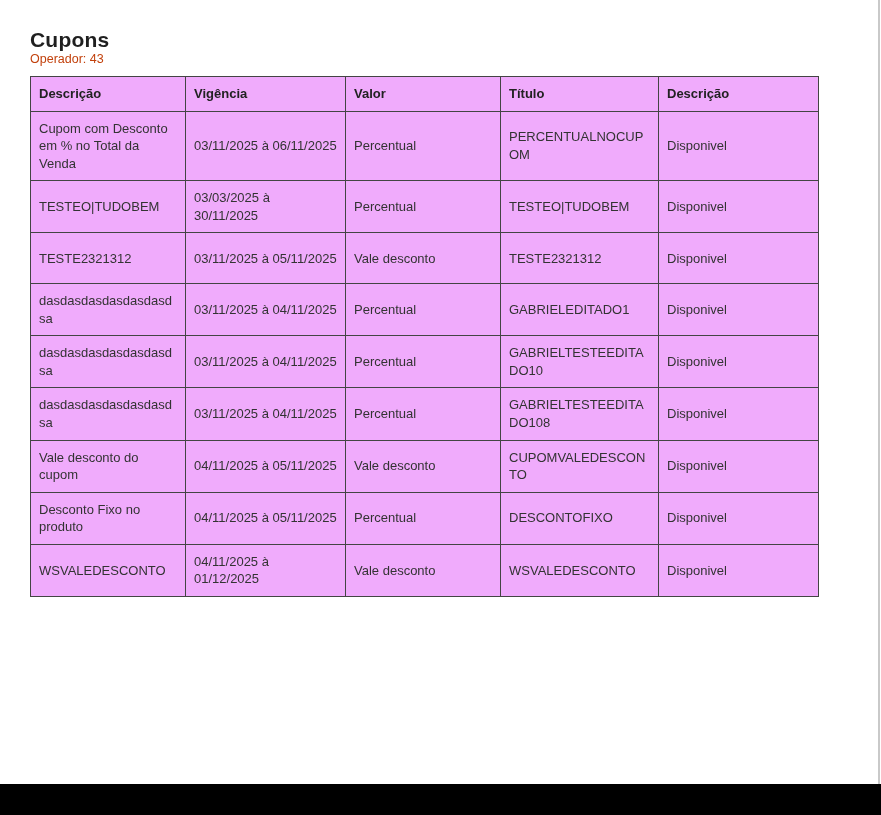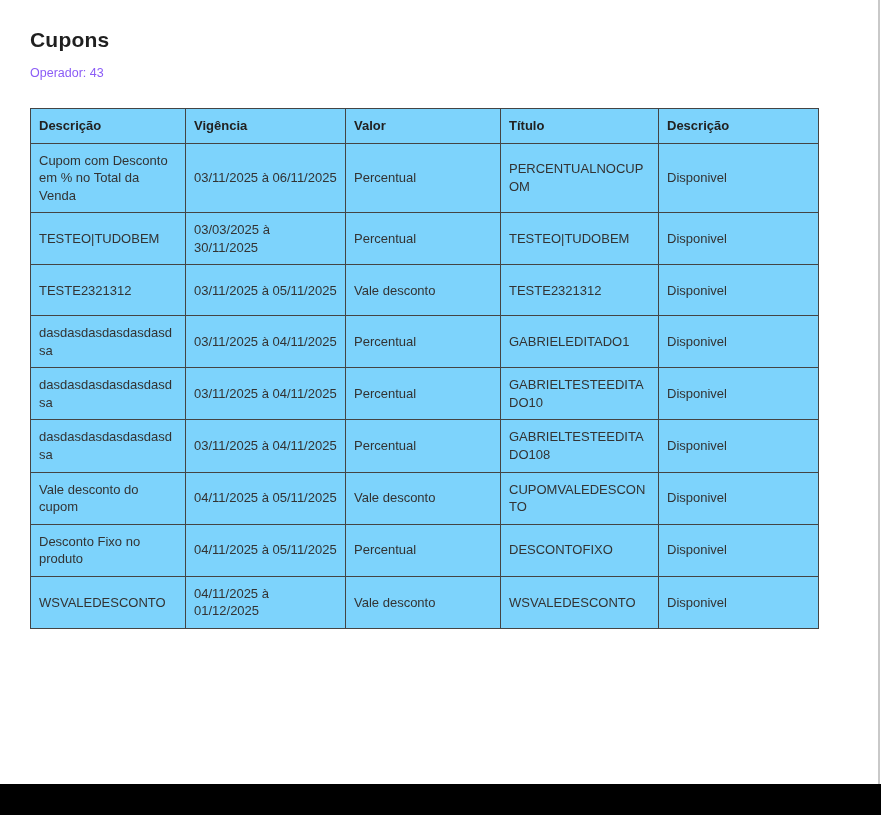--- a/index.html
+++ b/index.html
@@ -21,32 +21,32 @@
     position: absolute;
     top: 28px;
     left: 30px;
     width: 790px;
   }
   h1.page-title {
     font-size: 21px;
     font-weight: bold;
     color: #1f1f1f;
     letter-spacing: 0.2px;
-    margin-bottom: 14px;
+    margin-bottom: 0;
   }
   .operator-line {
     font-size: 12.5px;
-    color: #8b5cf6;
-    margin-bottom: 28px;
+    color: #c2410c;
+    margin-bottom: 10px;
   }
   table.coupons {
     border-collapse: collapse;
     width: 788px;
     table-layout: fixed;
-    background: #7dd3fc;
+    background: #f0abfc;
   }
   table.coupons th, table.coupons td {
     border: 1px solid #444444;
     padding: 8px 8px;
     font-size: 13px;
     line-height: 1.35;
     vertical-align: middle;
     text-align: left;
     overflow-wrap: break-word;
     word-wrap: break-word;

